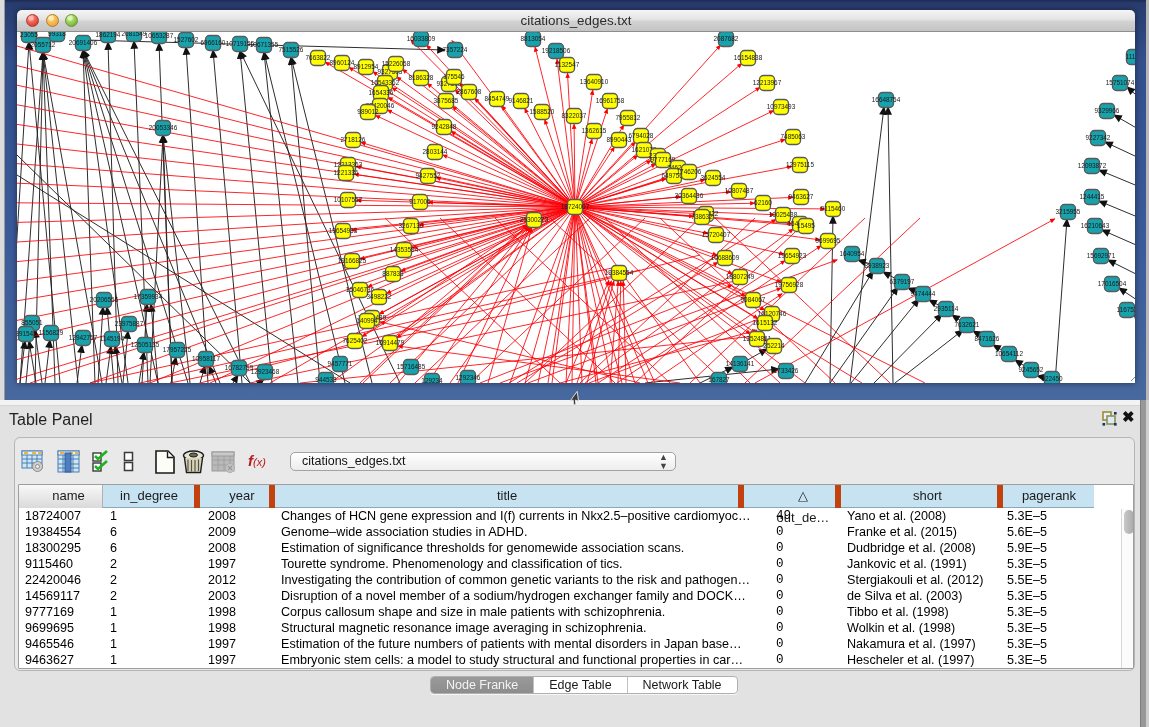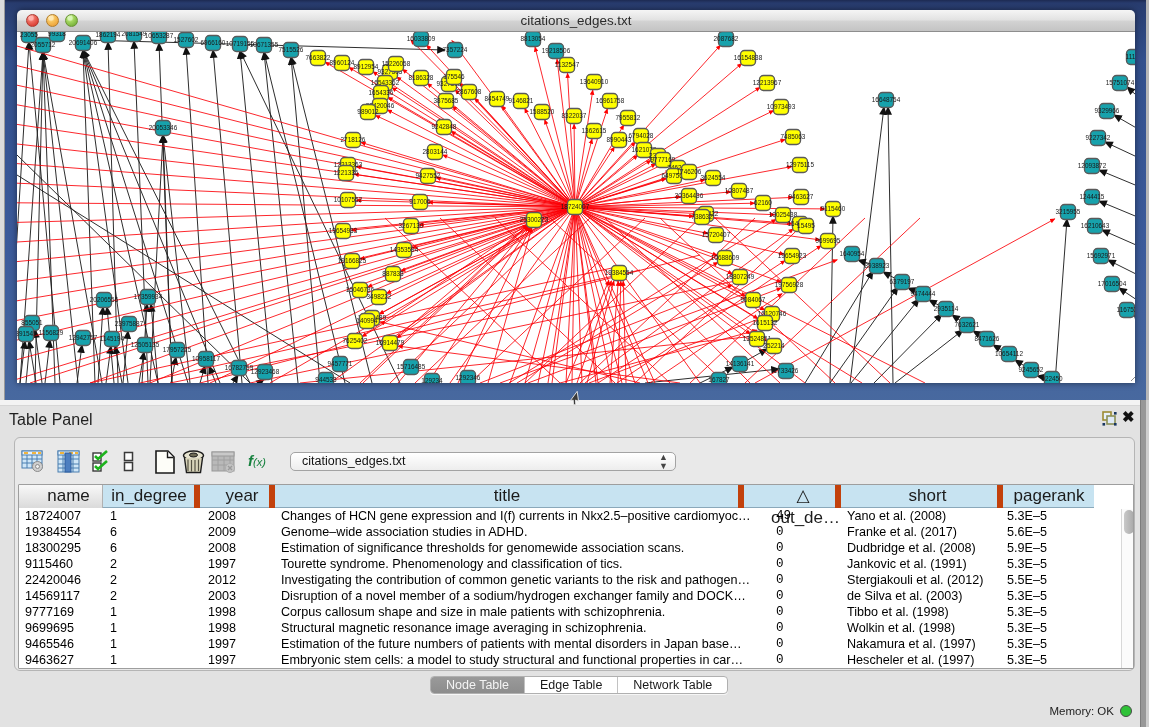--- a/index.html
+++ b/index.html
@@ -31,21 +31,21 @@
 #tp-inner { position:absolute; left:14px; top:37px; width:1121px; height:234px;
   background:#e9e9e9; border:1px solid #b5b5b5; border-radius:6px; }
 #toolbar { position:absolute; left:0px; top:12px; width:1121px; height:26px; }
 #combo { position:absolute; left:275px; top:14px; width:386px; height:19px;
   background:linear-gradient(#ffffff,#ededed); border:1px solid #a3a3a3; border-radius:5px;
   font-size:12.5px; color:#111; line-height:17px; padding-left:11px; }
 #combo .arr { position:absolute; right:7px; top:0px; font-size:9px; color:#444; line-height:9px; }
 #table { position:absolute; left:3px; top:46px; width:1116px; height:185px; background:#fff;
   border:1px solid #9e9e9e; border-radius:1px; overflow:hidden;}
 #thead { position:absolute; left:0; top:0; width:1075px; height:23px; background:#c7e3f1;
-  border-bottom:1px solid #8aa8ba; font-size:17px; color:#1b1b1b; }
+  border-bottom:1px solid #8aa8ba; font-size:13px; color:#1b1b1b; }
 #thead span { position:absolute; top:0; text-align:center; border-right:6px solid #c2410c; height:23px; line-height:22px; }
 #tbody { position:absolute; left:0; top:24px; width:1116px; font-size:12.6px; color:#000; }
 .tr { position:relative; height:16px; line-height:15px; white-space:nowrap; }
 .tr span { position:absolute; overflow:hidden; }
 .c-name { left:6px; width:80px; }
 .c-ind  { left:91px; width:95px; }
 .c-year { left:189px; width:75px; }
 .c-title{ left:262px; width:492px; }
 .c-out  { left:757px; width:66px;font-family:Liberation Mono, monospace; }
 .c-short{ left:828px; width:160px; }
@@ -689,21 +689,21 @@
         <path d="M2.5 8 L4.5 22.5 L18.5 22.5 L20.5 8" fill="#d8d4ba" stroke="#1d1d1d" stroke-width="1.4"></path>
         <path d="M6 9.5 V21 M9.5 10 V21.5 M13 10 V21.5 M16.5 9.5 V21" stroke="#555243" stroke-width="1.2"></path>
       </svg>
       <svg class="ticon" style="left:196px" width="25" height="24" viewBox="0 0 25 24">
         <rect x="1" y="2" width="22" height="19" fill="#b9b9b9" stroke="#999"></rect>
         <rect x="1" y="2" width="22" height="4" fill="#c9c9c9" stroke="#999"></rect>
         <path d="M1 10 h22 M1 15 h22 M7 6 v15 M13 6 v15 M19 6 v15" stroke="#a0a0a0" fill="none"></path>
         <circle cx="19" cy="18" r="4.5" fill="#c4c4c4" stroke="#adadad"></circle>
         <path d="M17 16 l4 4 M21 16 l-4 4" stroke="#9b9b9b" stroke-width="1.4"></path>
       </svg>
-      <div class="ticon" style="left:233px; top:2px; width:30px; font-size:15px; color:#15803d;"><i><b>f</b><span style="font-size:11px">(x)</span></i></div>
+      <div class="ticon" style="left:233px; top:2px; width:30px; font-size:15px; color:#b91c1c;"><i><b>f</b><span style="font-size:11px">(x)</span></i></div>
     </div>
     <div id="combo">citations_edges.txt<span class="arr">▲<br>▼</span></div>
     <div id="table">
       <div id="thead">
         <span style="left:0;width:84px;background:linear-gradient(#f8f8f8,#dadada);border-right:1px solid #b0b0b0;text-indent:16px;">name</span>
         <span style="left:85px;width:96px;">in_degree</span>
         <span style="left:182px;width:74px;padding-left:14px;">year</span>
         <span style="left:257px;width:468px;">title</span>
         <span style="left:752px;width:70px;">△ out_de…</span>
         <span style="left:823px;width:161px;padding-left:16px;">short</span>
@@ -718,21 +718,21 @@
             <span class="c-out">49</span>
             <span class="c-short">Yano et al. (2008)</span>
             <span class="c-pr">5.3E–5</span>
           </div>
 <div class="tr">
             <span class="c-name">19384554</span>
             <span class="c-ind">6</span>
             <span class="c-year">2009</span>
             <span class="c-title">Genome–wide association studies in ADHD.</span>
             <span class="c-out">0</span>
-            <span class="c-short">Franke et al. (2017)</span>
+            <span class="c-short">Franke et al. (2015)</span>
             <span class="c-pr">5.6E–5</span>
           </div>
 <div class="tr">
             <span class="c-name">18300295</span>
             <span class="c-ind">6</span>
             <span class="c-year">2008</span>
             <span class="c-title">Estimation of significance thresholds for genomewide association scans.</span>
             <span class="c-out">0</span>
             <span class="c-short">Dudbridge et al. (2008)</span>
             <span class="c-pr">5.9E–5</span>
@@ -799,17 +799,16 @@
             <span class="c-out">0</span>
             <span class="c-short">Hescheler et al. (1997)</span>
             <span class="c-pr">5.3E–5</span>
           </div>
       </div>
       <div id="vscroll">
           <div id="vthumb"></div>
         </div>
     </div>
   </div>
-  <div id="tabs"><span class="sel">Node Table</span><span class="d">Edge Table</span><span class="d">Network Table</span></div>
-  <div id="status">Memory: OK<span class="dot"></span></div>
+  <div id="tabs"><span class="sel">Node Franke</span><span class="d">Edge Table</span><span class="d">Network Table</span></div>
   <div id="rstrip2"></div>
   <div id="rstrip3"></div>
 </div>
 
 </body></html>

